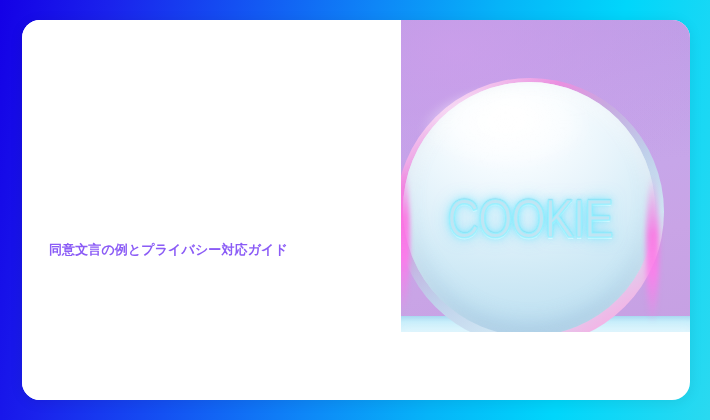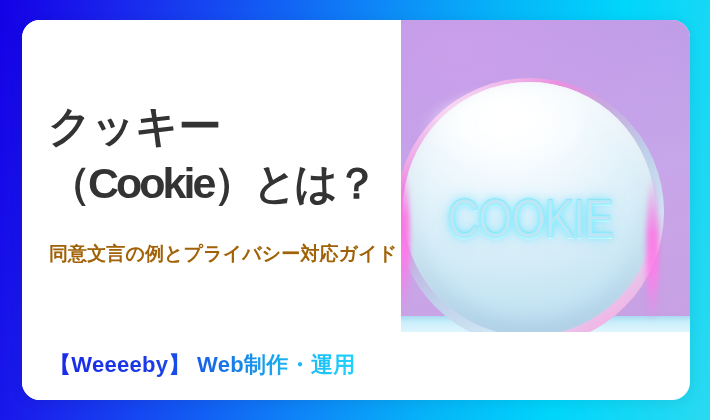--- a/index.html
+++ b/index.html
@@ -68,22 +68,22 @@
     white-space: nowrap;
   }
   .title .line { display: block; }
   .title .paren { letter-spacing: -3px; }
 
   .subtitle {
     position: absolute;
     left: 27px;
     top: 221px;
     margin: 0;
-    color: #a16207;
-    font-size: 19px;
+    color: #8b5cf6;
+    font-size: 13px;
     font-weight: 700;
     letter-spacing: 0.1px;
     white-space: nowrap;
   }
 
   .brand {
     position: absolute;
     left: 27px;
     top: 330px;
     margin: 0;
@@ -288,28 +288,23 @@
 </style>
 </head>
 <body>
 
 <div class="canvas">
 
   <div class="card">
 
     <div class="pane-text">
 
-      <h1 class="title">
-        <span class="line">クッキー</span>
-        <span class="line paren">（Cookie）とは？</span>
-      </h1>
 
       <p class="subtitle">同意文言の例とプライバシー対応ガイド</p>
 
-      <p class="brand">【Weeeeby】 Web制作・運用</p>
 
     </div>
 
     <div class="pane-image">
 
       <div class="bg-wash"></div>
 
       <div class="floor"></div>
       <div class="floor-edge"></div>
       <div class="floor-glow"></div>

